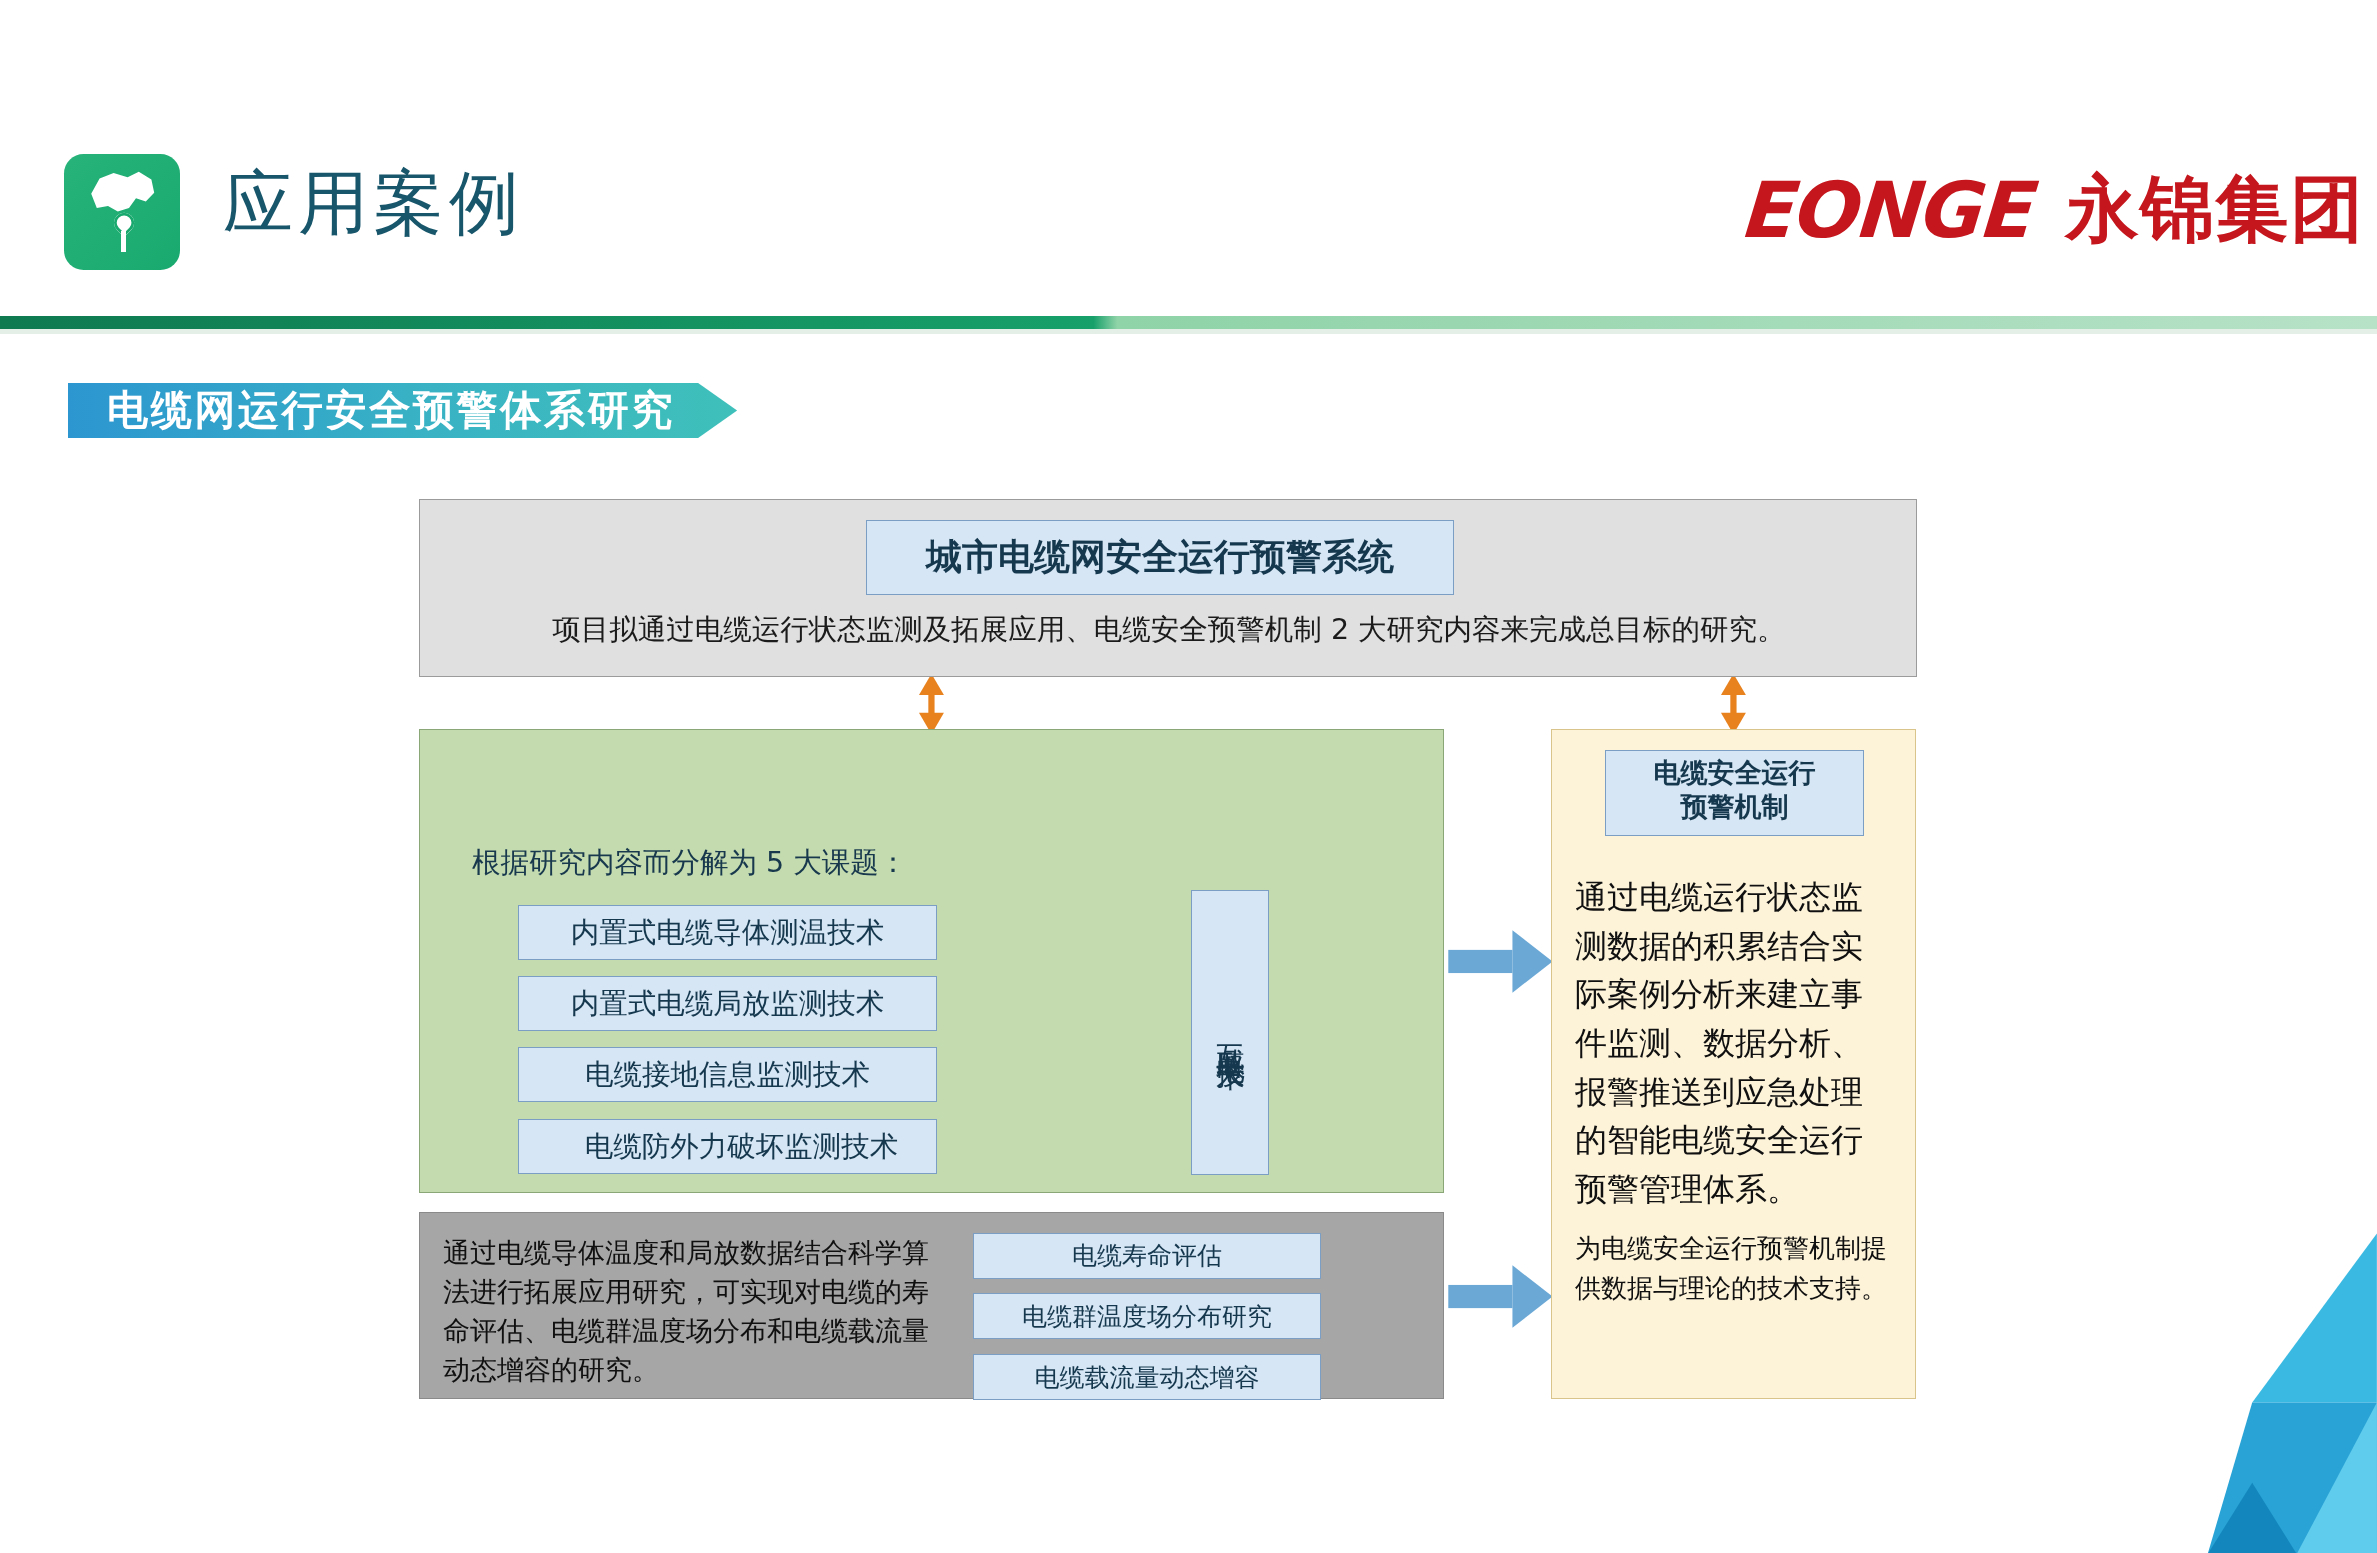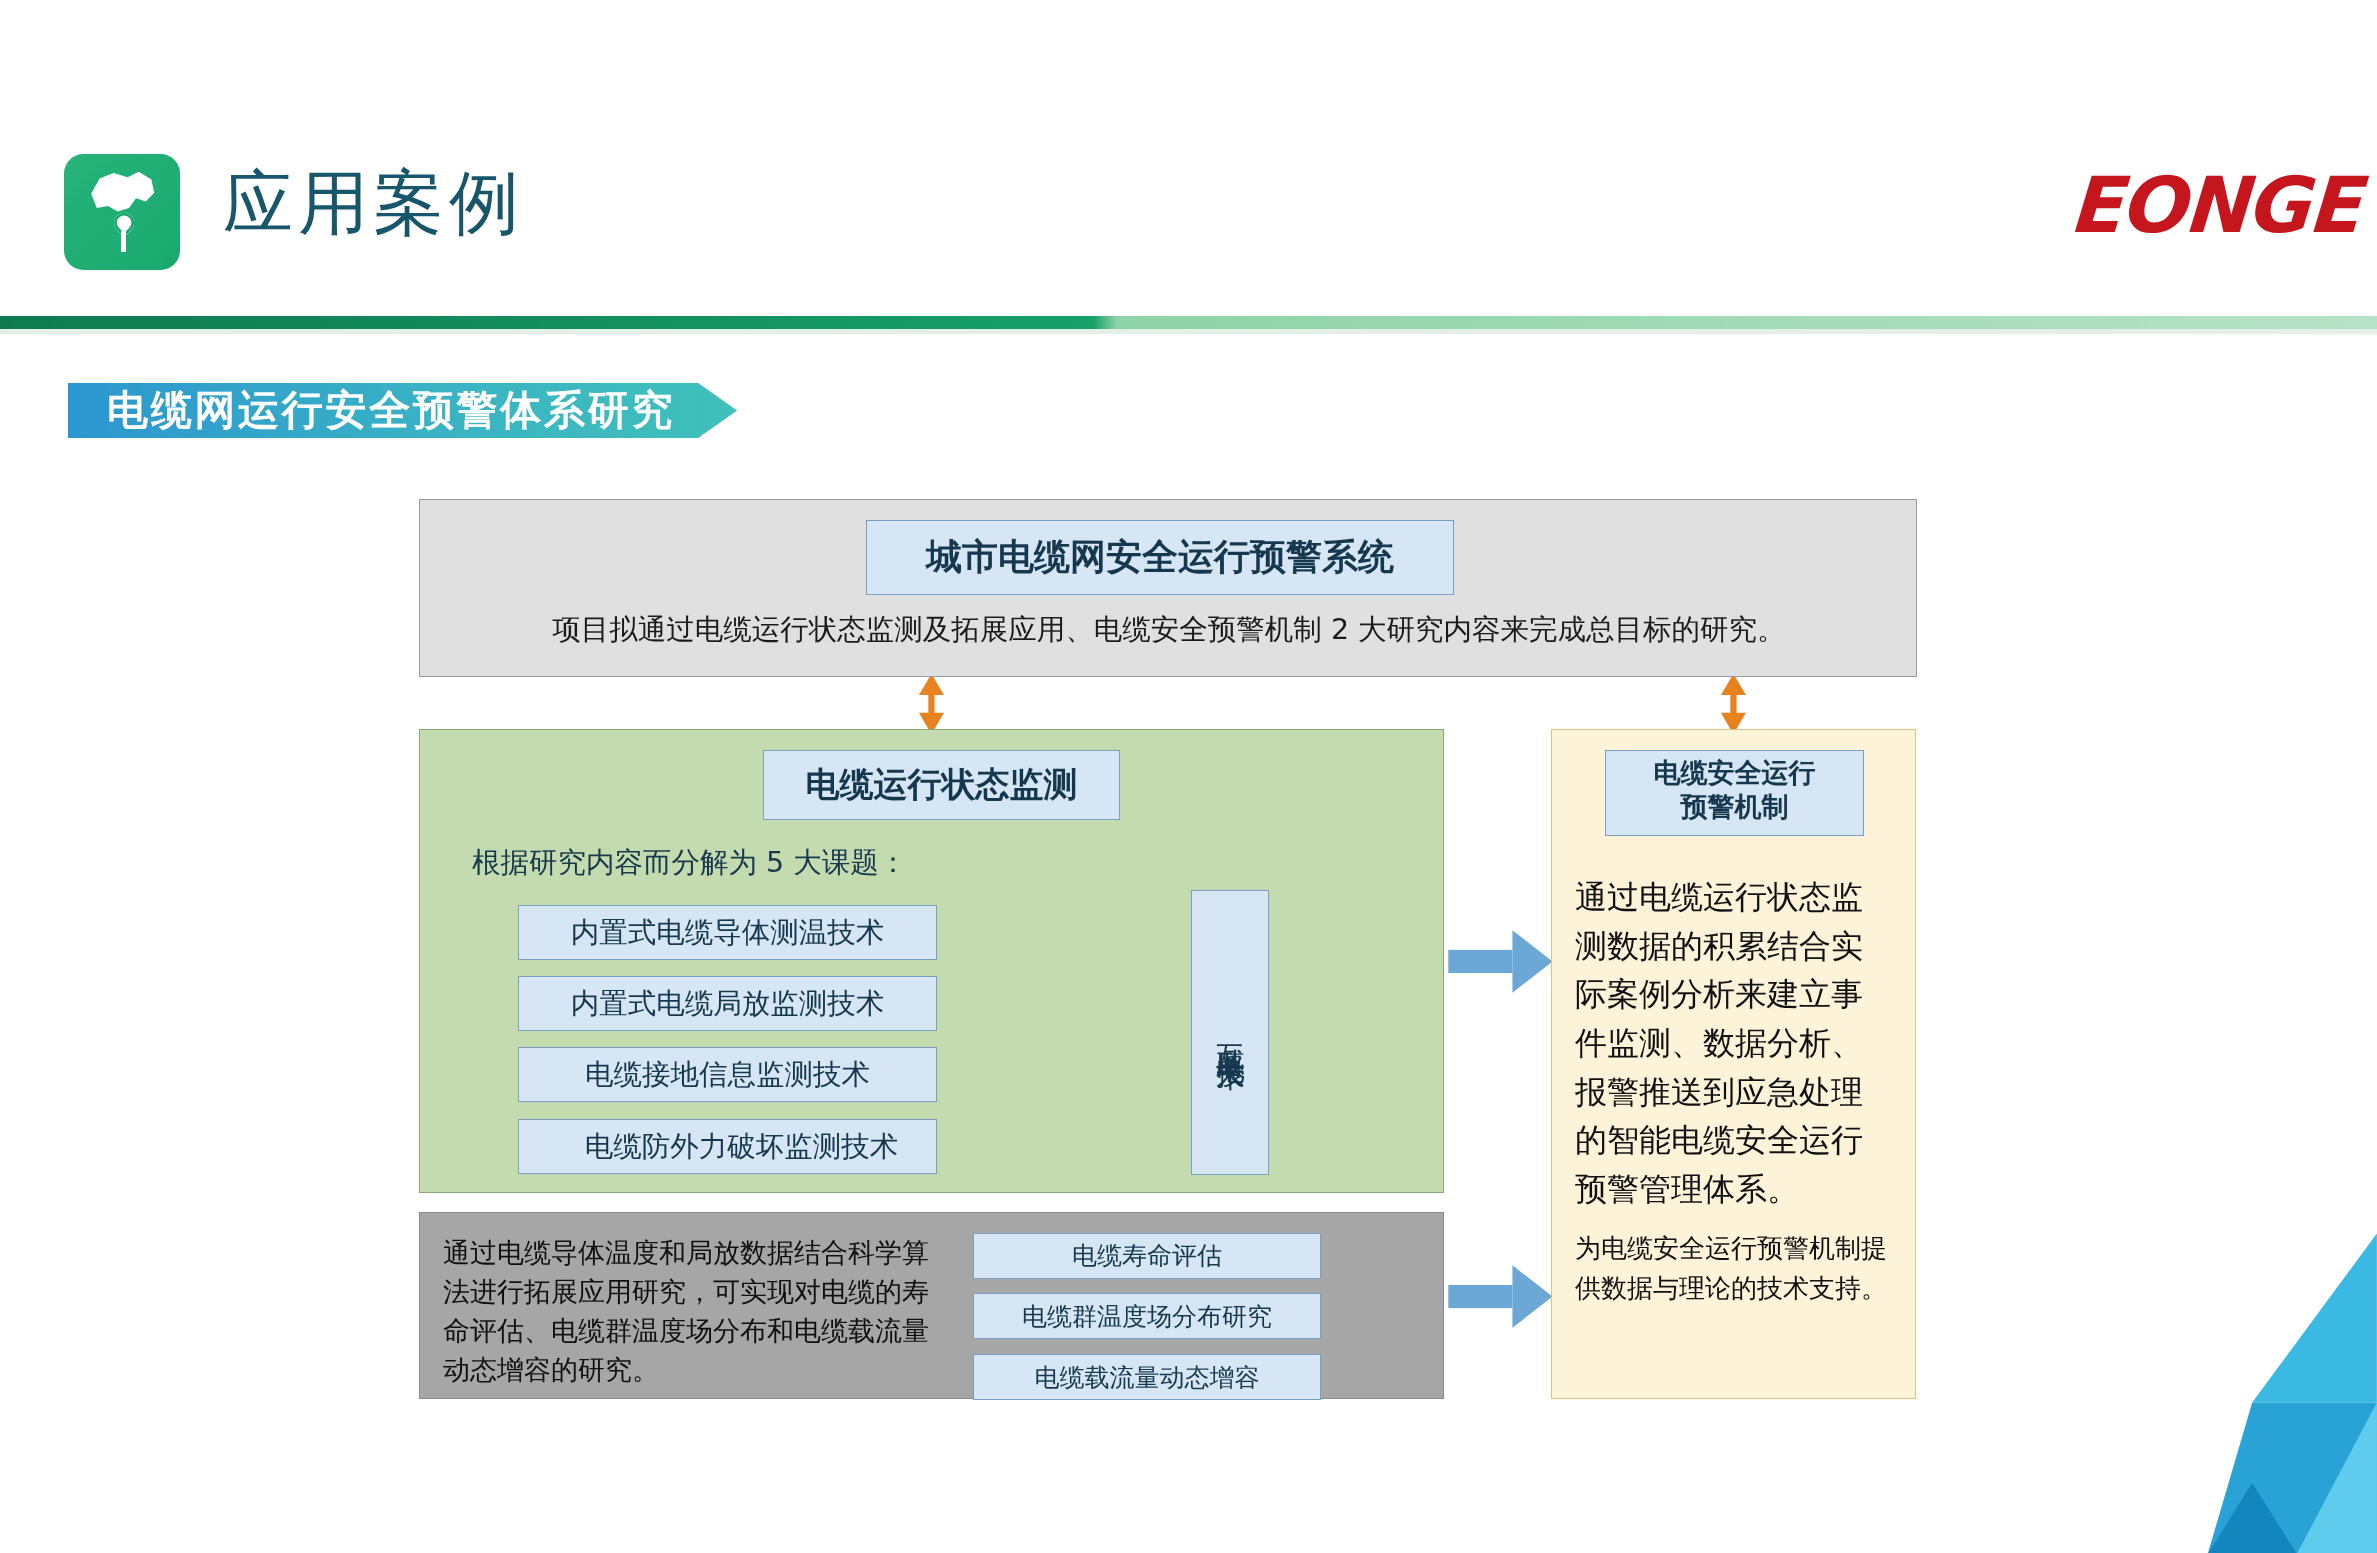--- a/index.html
+++ b/index.html
@@ -307,20 +307,21 @@
     <div class="logo-badge">
       <div class="map"></div>
       <div class="pin"></div>
       <div class="pin-stem"></div>
     </div>
 
     <div class="header-title">应用案例</div>
 
     <div class="brand-wrap">
       <div class="brand-en">EONGE</div>
+      <div class="brand-cn">永锦集团</div>
     </div>
   </div>
   <div class="header-rule"></div>
   <div class="header-rule-2"></div>
 
   <div class="ribbon">
     <div class="ribbon-chev"></div>
     <div class="ribbon-body">
       <span>电缆网运行安全预警体系研究</span>
     </div>
@@ -371,21 +372,20 @@
         <polygon points="592,720 616,708 620,730" fill="#e0201b" stroke="none"></polygon>
       </g>
     </svg>
 
     <div class="box top-panel">
       <div class="chip top-chip">城市电缆网安全运行预警系统</div>
       <div class="top-desc">项目拟通过电缆运行状态监测及拓展应用、电缆安全预警机制 2 大研究内容来完成总目标的研究。</div>
     </div>
 
     <div class="box green-panel">
-      <div class="chip green-chip">电缆运行状态监测</div>
       <div class="green-sub">根据研究内容而分解为 5 大课题：</div>
 
       <div class="chip topic t1">内置式电缆导体测温技术</div>
       <div class="chip topic t2">内置式电缆局放监测技术</div>
       <div class="chip topic t3">电缆接地信息监测技术</div>
       <div class="chip topic t4">电缆防外力破坏监测技术</div>
 
       <div class="vert-chip">
         <span>互感取电技术</span>
       </div>

